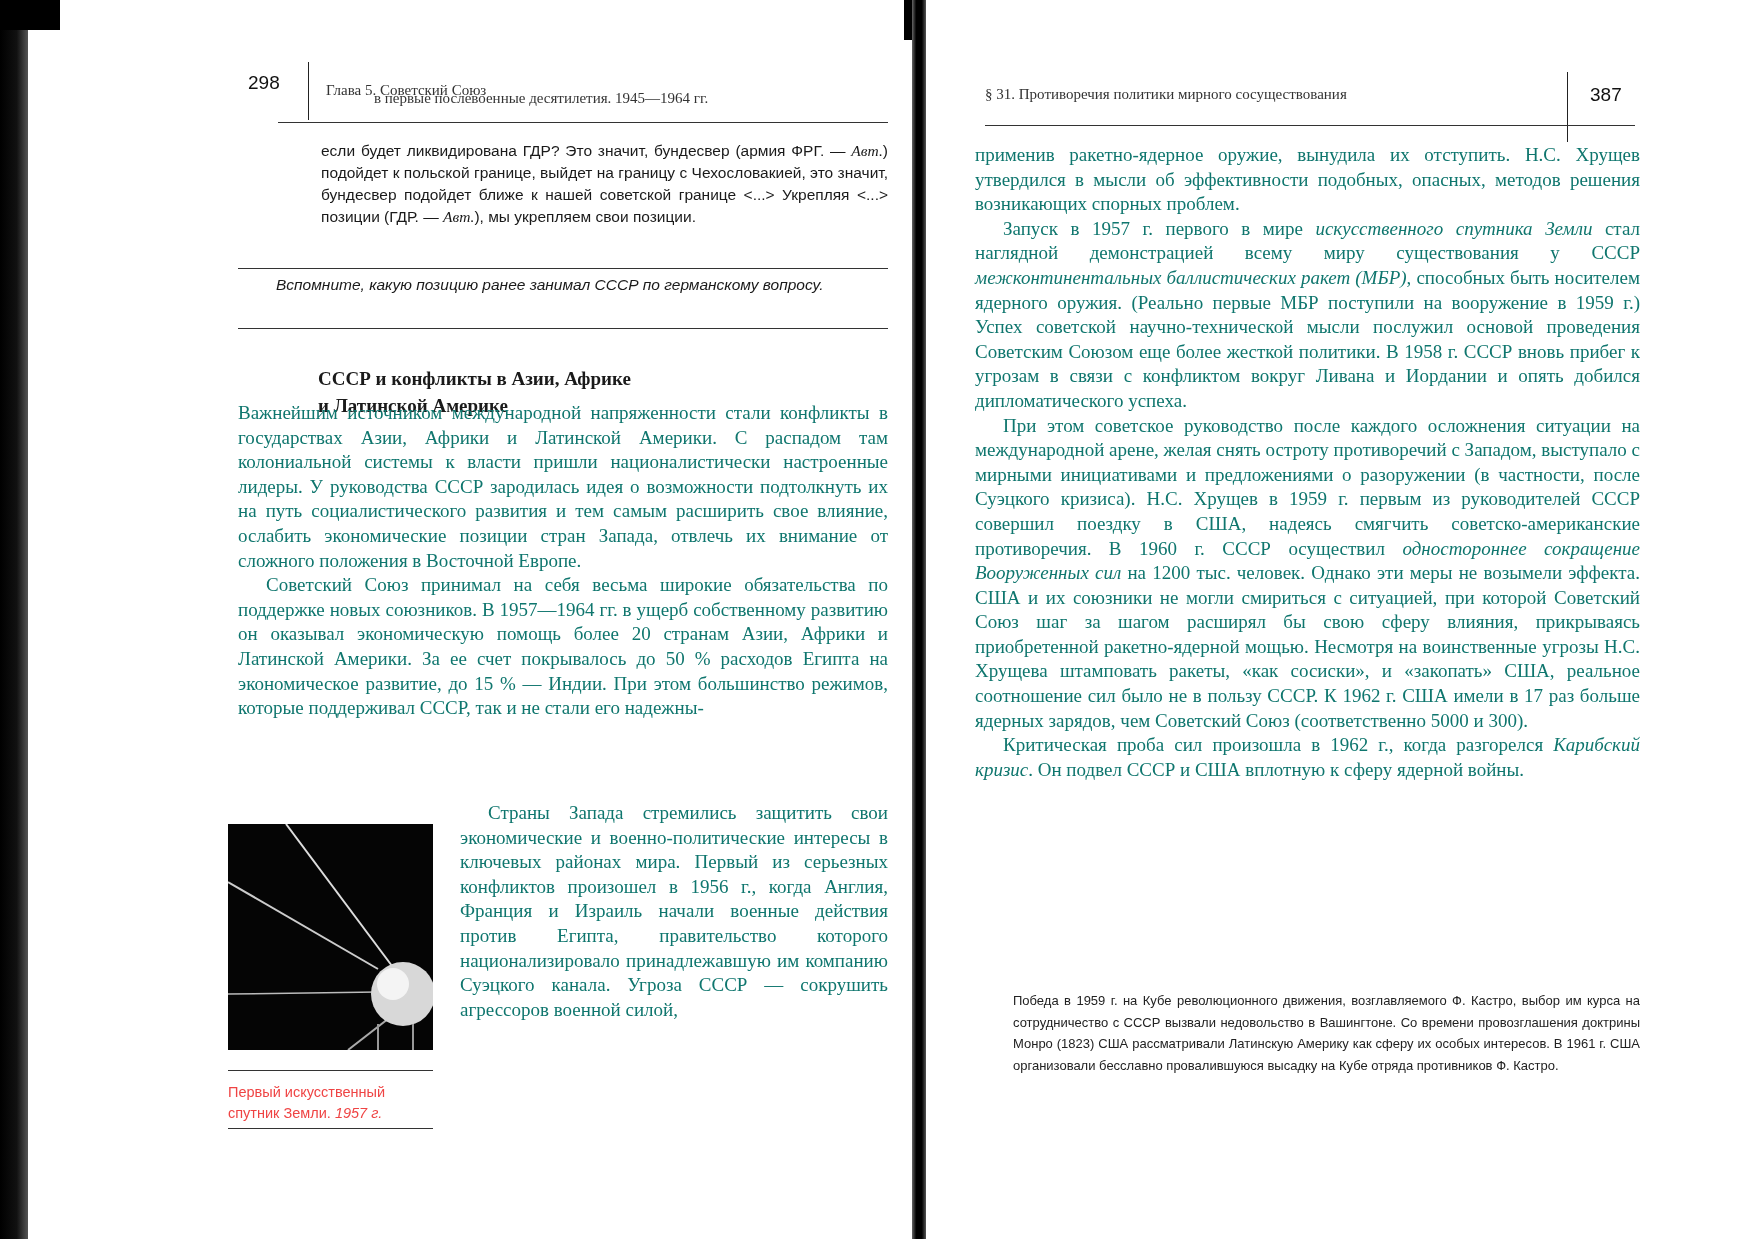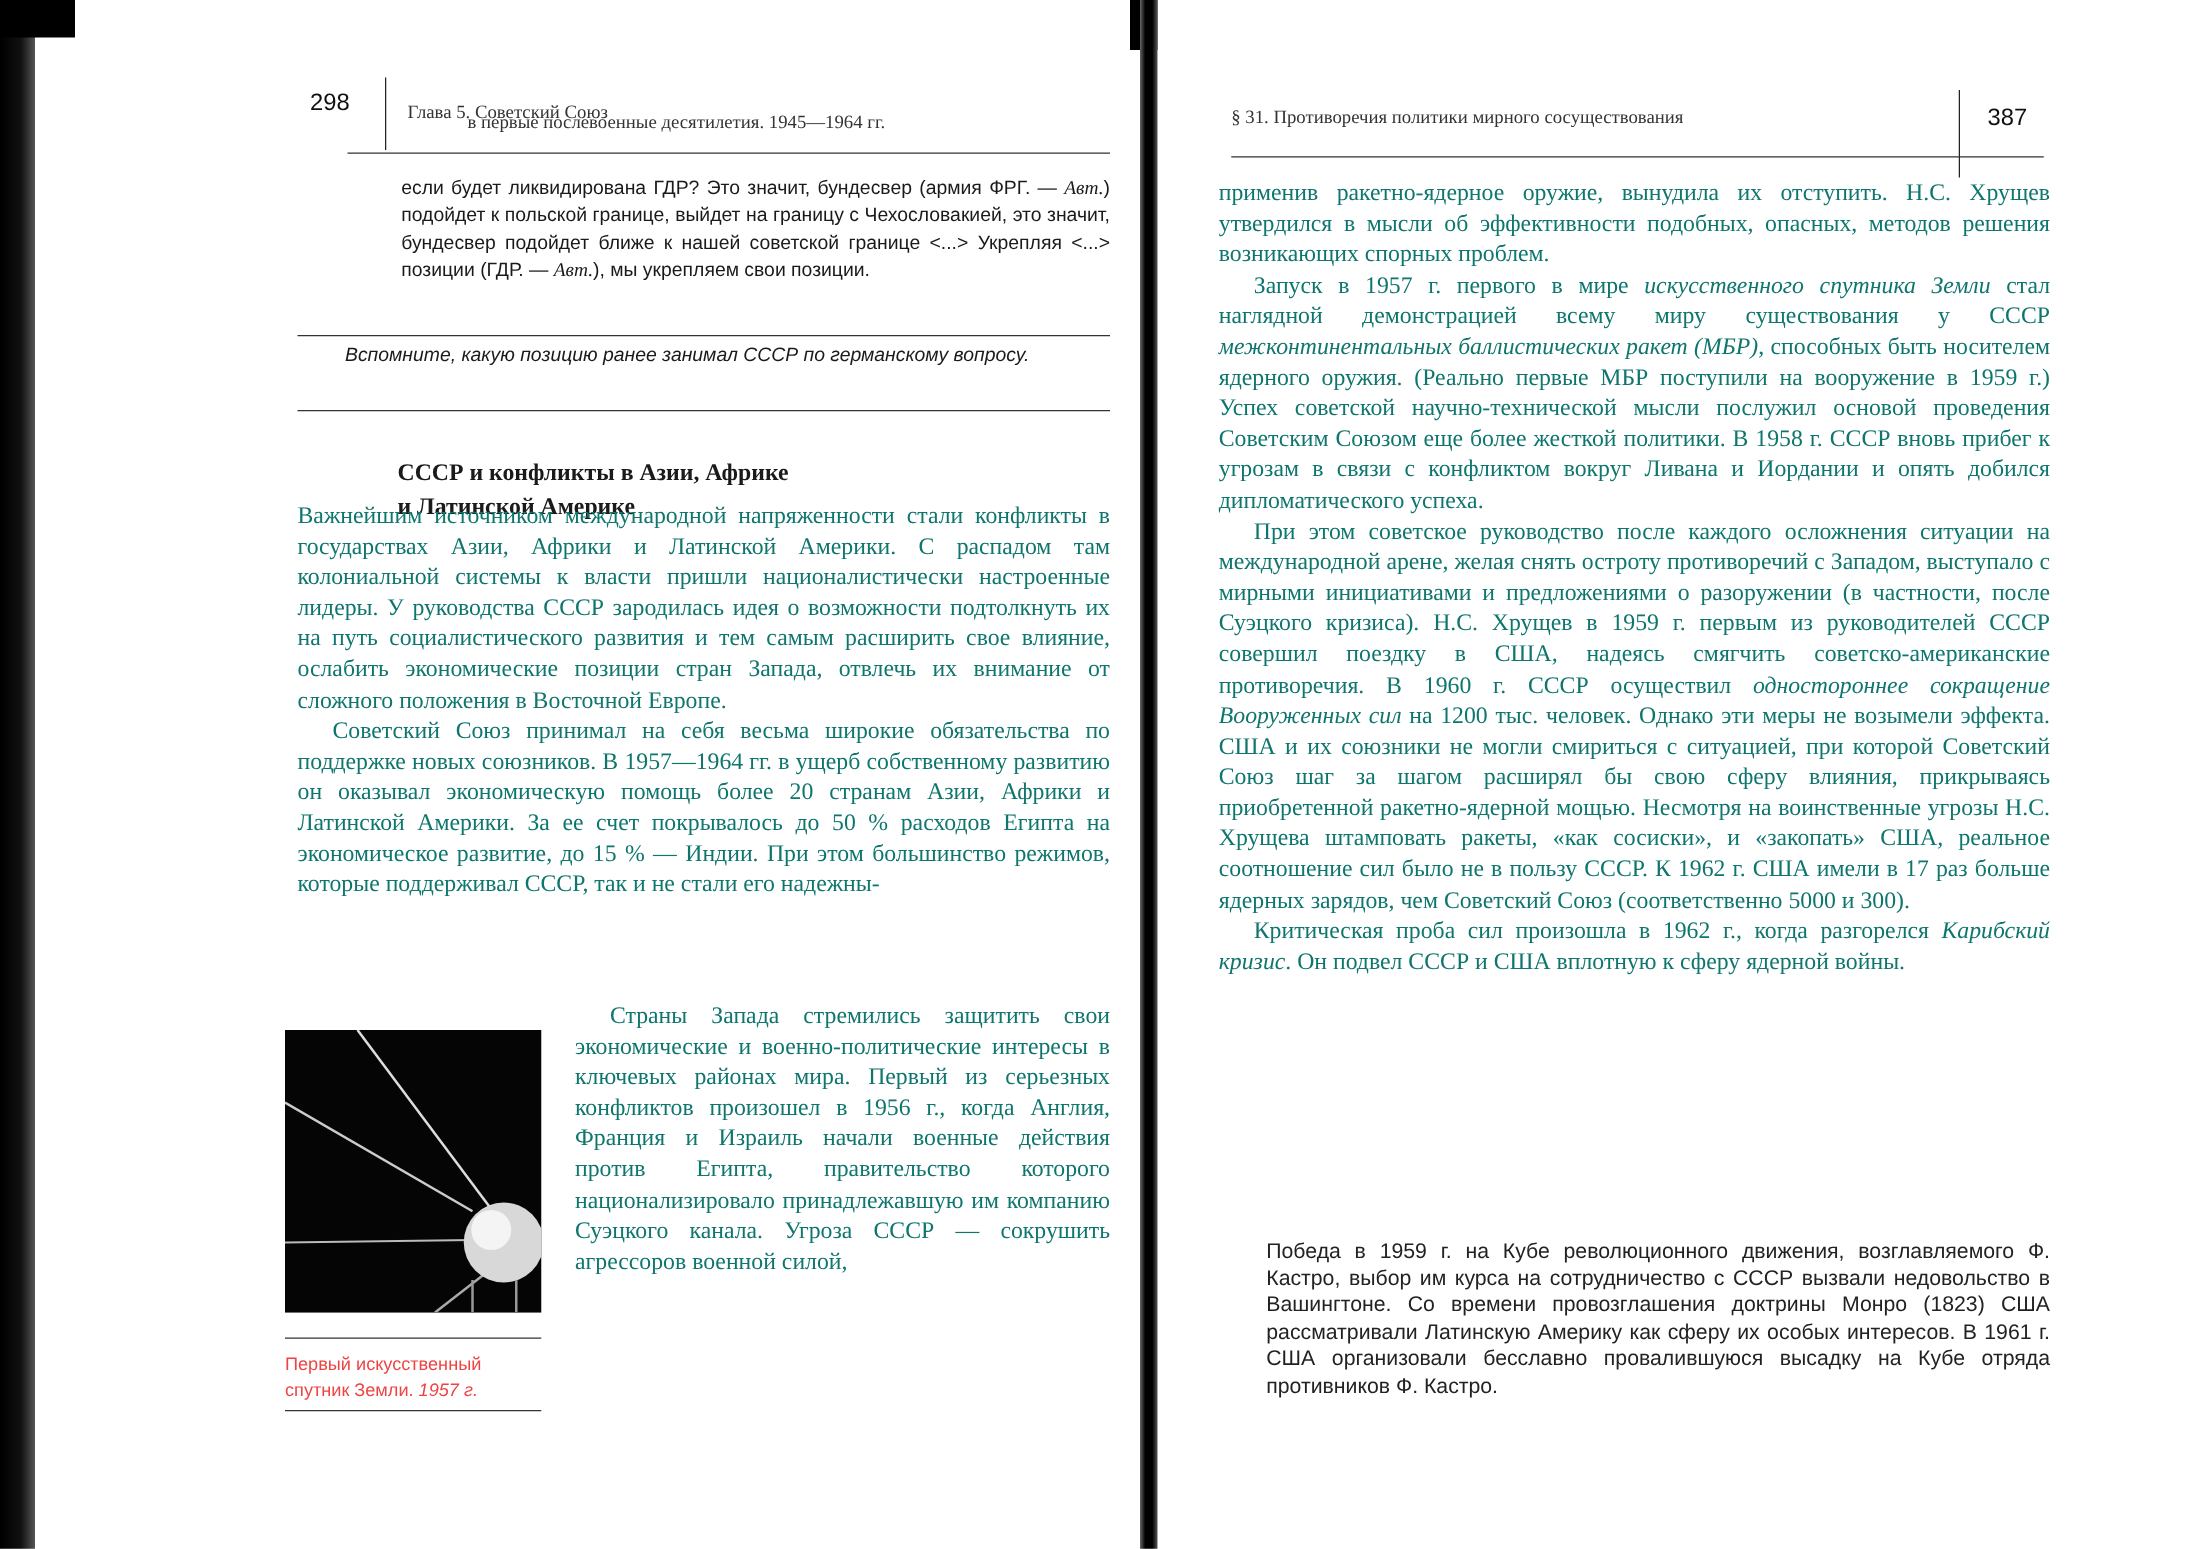--- a/index.html
+++ b/index.html
@@ -20,21 +20,21 @@
   .task{position:absolute;left:10px;top:275px;width:650px;font-family:"Liberation Sans",sans-serif;font-style:italic;font-size:15.5px;line-height:20px;text-indent:38px;text-align:justify;}
   .heading{position:absolute;left:90px;top:346px;font-family:"Liberation Serif",serif;font-weight:bold;font-size:19px;line-height:27px;margin-top:19px;}
   .body{font-family:"Liberation Serif",serif;font-size:19px;line-height:24.6px;text-align:justify;color:#0f766e;}
   .body p{margin:0;text-indent:28px;}
   .body p.noind{text-indent:0;}
   #left-body{position:absolute;left:10px;top:401px;width:650px;}
   #left-col2{position:absolute;left:232px;top:801px;width:428px;}
   .photo{position:absolute;left:0px;top:824px;width:205px;height:226px;background:#050505;overflow:hidden;}
   .caption{position:absolute;left:0;top:1082px;width:205px;font-family:"Liberation Sans",sans-serif;font-size:14.5px;line-height:21px;color:#ef4444;}
   #right-body{position:absolute;left:0;top:143px;width:665px;}
-  .note{position:absolute;left:38px;top:990px;width:627px;font-family:"Liberation Sans",sans-serif;font-size:17px;line-height:21.5px;text-align:justify;color:#222;}
+  .note{position:absolute;left:38px;top:990px;width:627px;font-family:"Liberation Sans",sans-serif;font-size:13px;line-height:21.5px;text-align:justify;color:#222;}
 </style>
 </head>
 <body>
 
 <div class="edge-left"></div>
 <div class="edge-left2"></div>
 <div class="gutter-top"></div>
 <div class="gutter"></div>
 
 <div class="page" id="left-page" style="height:1239px;">

